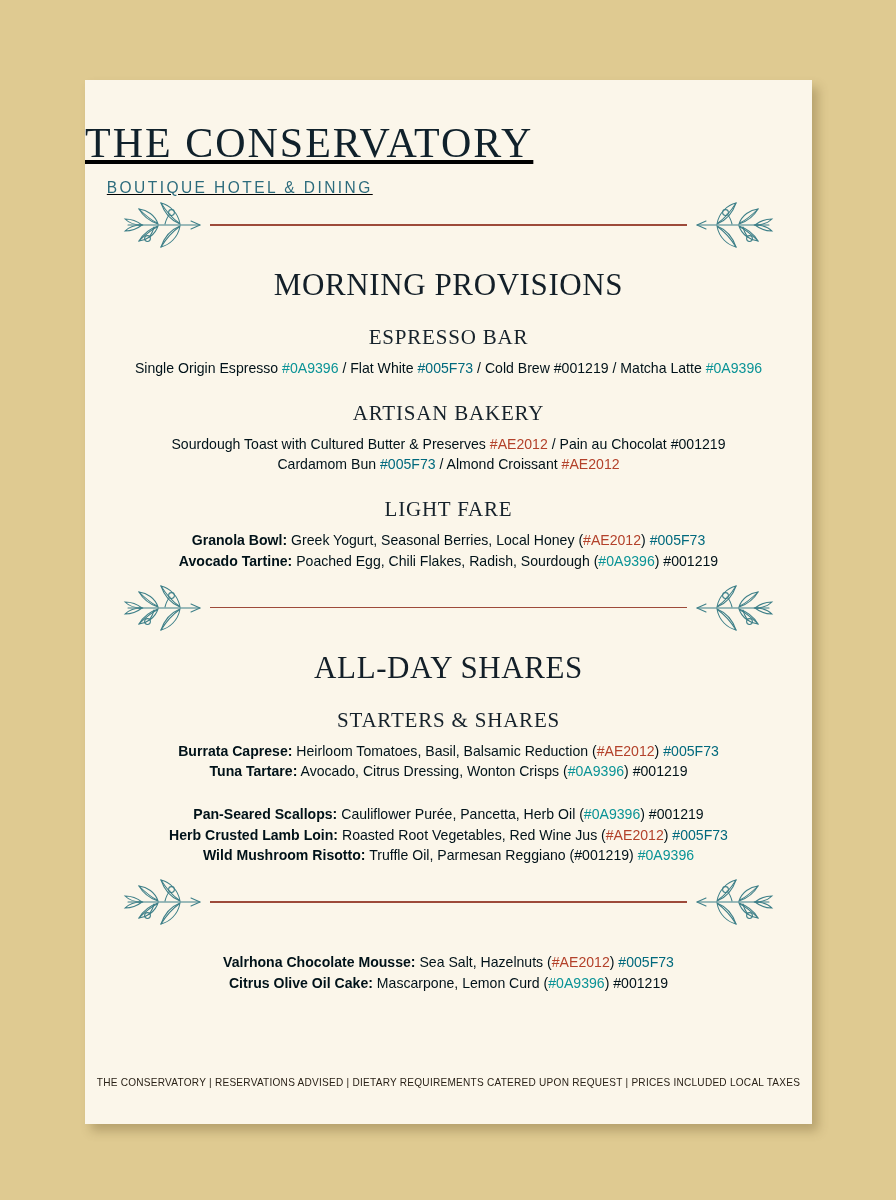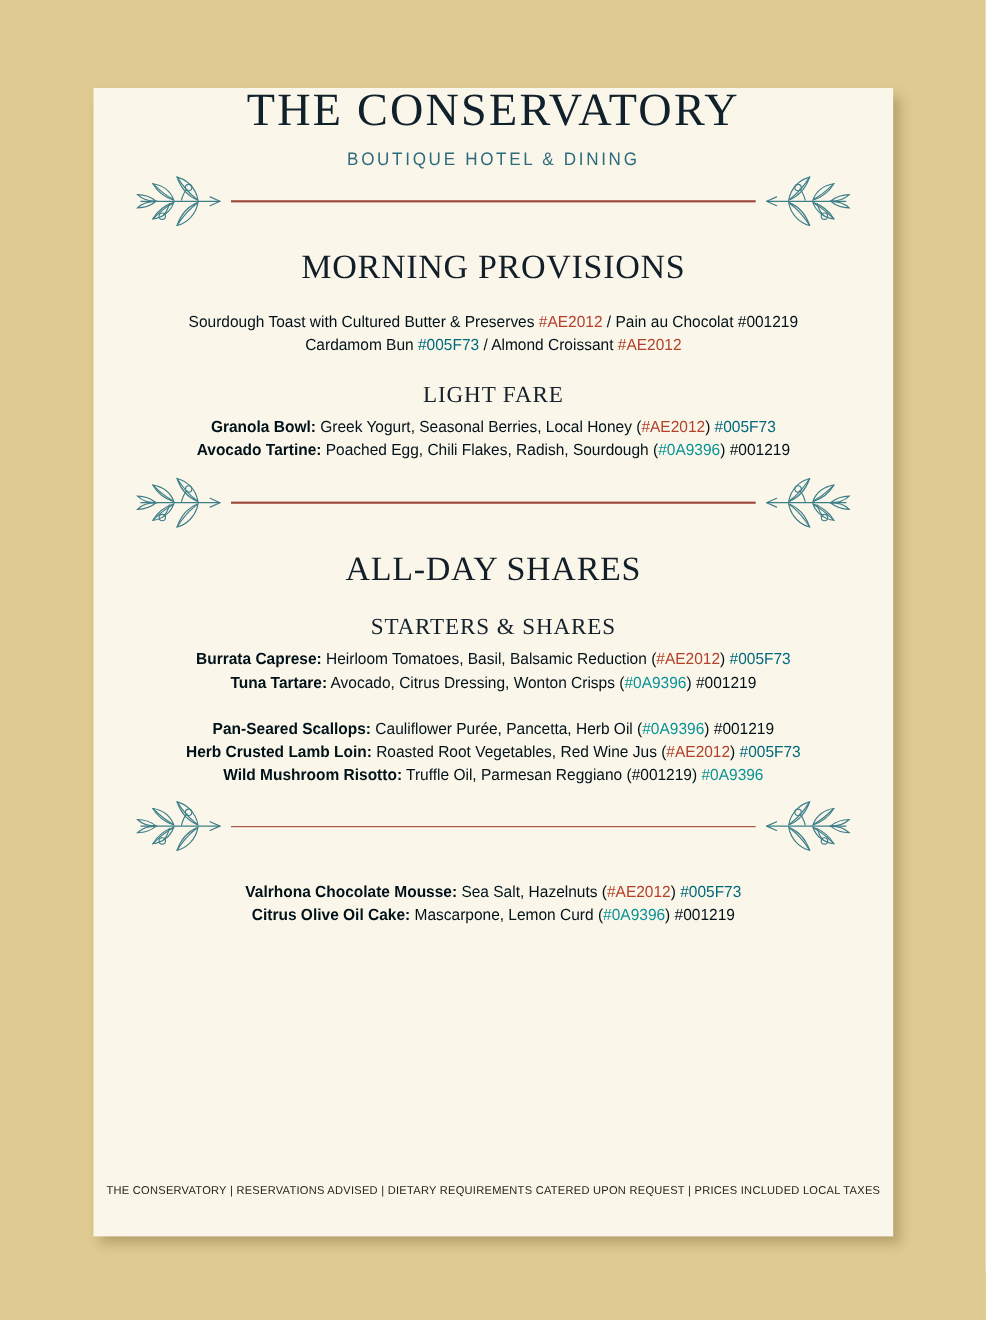--- a/index.html
+++ b/index.html
@@ -19,21 +19,22 @@
     left: 85px;
     top: 80px;
     width: 727px;
     height: 1044px;
     background: #fbf6ea;
     box-shadow: 6px 7px 10px rgba(90, 70, 30, 0.30);
   }
 
   
   .header {
-    text-align: center;
+    padding-top: 42px;
+    text-decoration: underline;
   }
   .brand-title {
     font-family: "Liberation Serif", "DejaVu Serif", serif;
     font-size: 42px;
     letter-spacing: 2.0px;
     color: #10212b;
     line-height: 1.0;
     margin: 0;
     font-weight: normal;
   }
@@ -170,20 +171,25 @@
             <path d="M45 25 C46 21, 48 17, 50 15"></path>
             <circle cx="51.5" cy="13.5" r="2.9"></circle>
             <path d="M34 28 C33 32, 31 36, 29 38"></path>
             <circle cx="27.5" cy="39.5" r="2.9"></circle>
           </svg></span>
       </div>
       <div class="course">
         <div class="sp-1"></div>
         <h2 class="course-title">MORNING PROVISIONS</h2>
         <div class="group">
+          <h3 class="group-title">ESPRESSO BAR</h3>
+          <div class="item-line"><span class="price-ink">Single Origin Espresso </span><span class="price-teal">#0A9396</span><span class="price-ink"> / Flat White </span><span class="price-deep">#005F73</span><span class="price-ink"> / Cold Brew </span><span class="price-ink">#001219</span><span class="price-ink"> / Matcha Latte </span><span class="price-teal">#0A9396</span></div>
+        </div>
+        <div class="group">
+          <h3 class="group-title">ARTISAN BAKERY</h3>
           <div class="item-line"><span class="price-ink">Sourdough Toast with Cultured Butter &amp; Preserves </span><span class="price-rust">#AE2012</span><span class="price-ink"> / Pain au Chocolat </span><span class="price-ink">#001219</span></div>
           <div class="item-line"><span class="price-ink">Cardamom Bun </span><span class="price-deep">#005F73</span><span class="price-ink"> / Almond Croissant </span><span class="price-rust">#AE2012</span></div>
         </div>
         <div class="group">
           <h3 class="group-title">LIGHT FARE</h3>
           <div class="item-line"><span class="price-ink nm">Granola Bowl:</span><span class="price-ink"> Greek Yogurt, Seasonal Berries, Local Honey (</span><span class="price-rust">#AE2012</span><span class="price-ink">) </span><span class="price-deep">#005F73</span></div>
           <div class="item-line"><span class="price-ink nm">Avocado Tartine:</span><span class="price-ink"> Poached Egg, Chili Flakes, Radish, Sourdough (</span><span class="price-teal">#0A9396</span><span class="price-ink">) </span><span class="price-ink">#001219</span></div>
         </div>
         <div class="sp-2"></div>
       </div>

